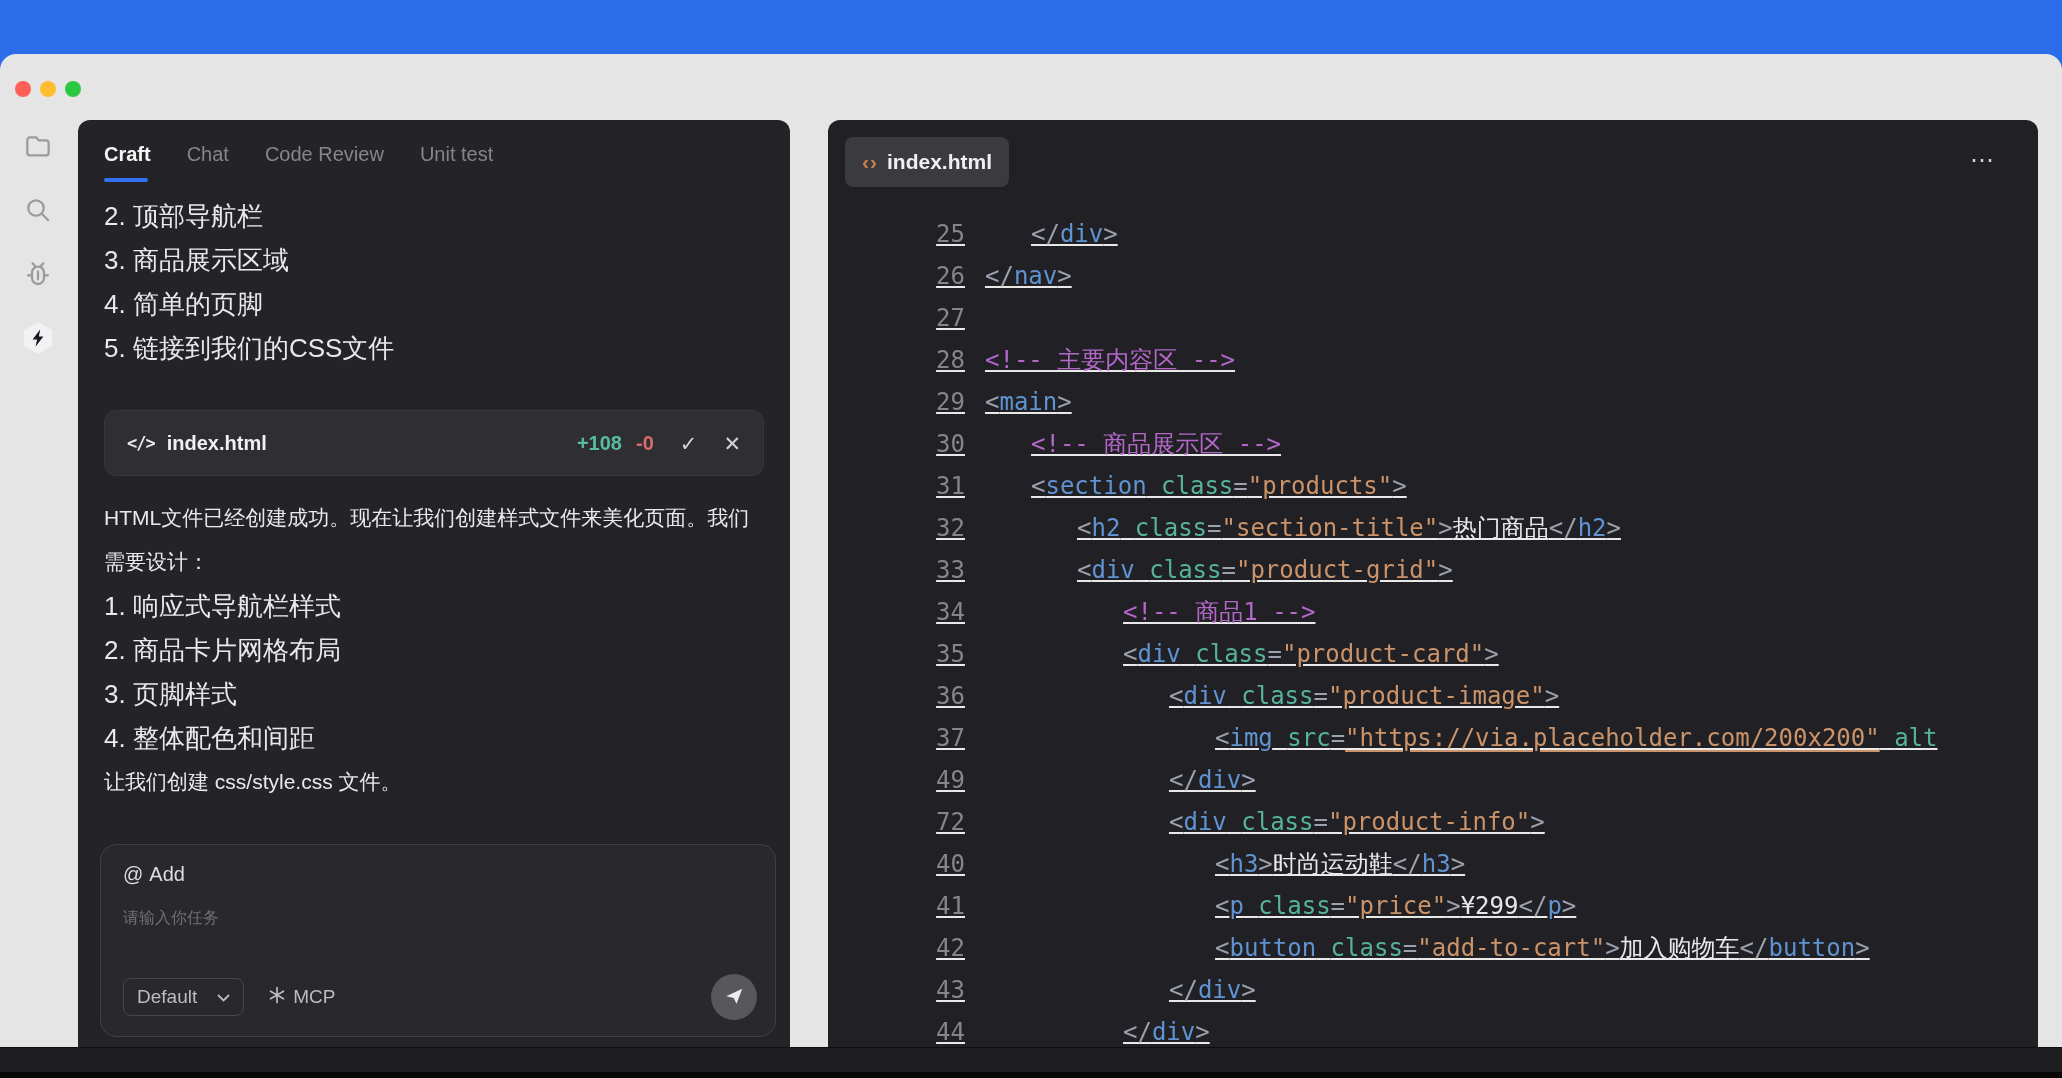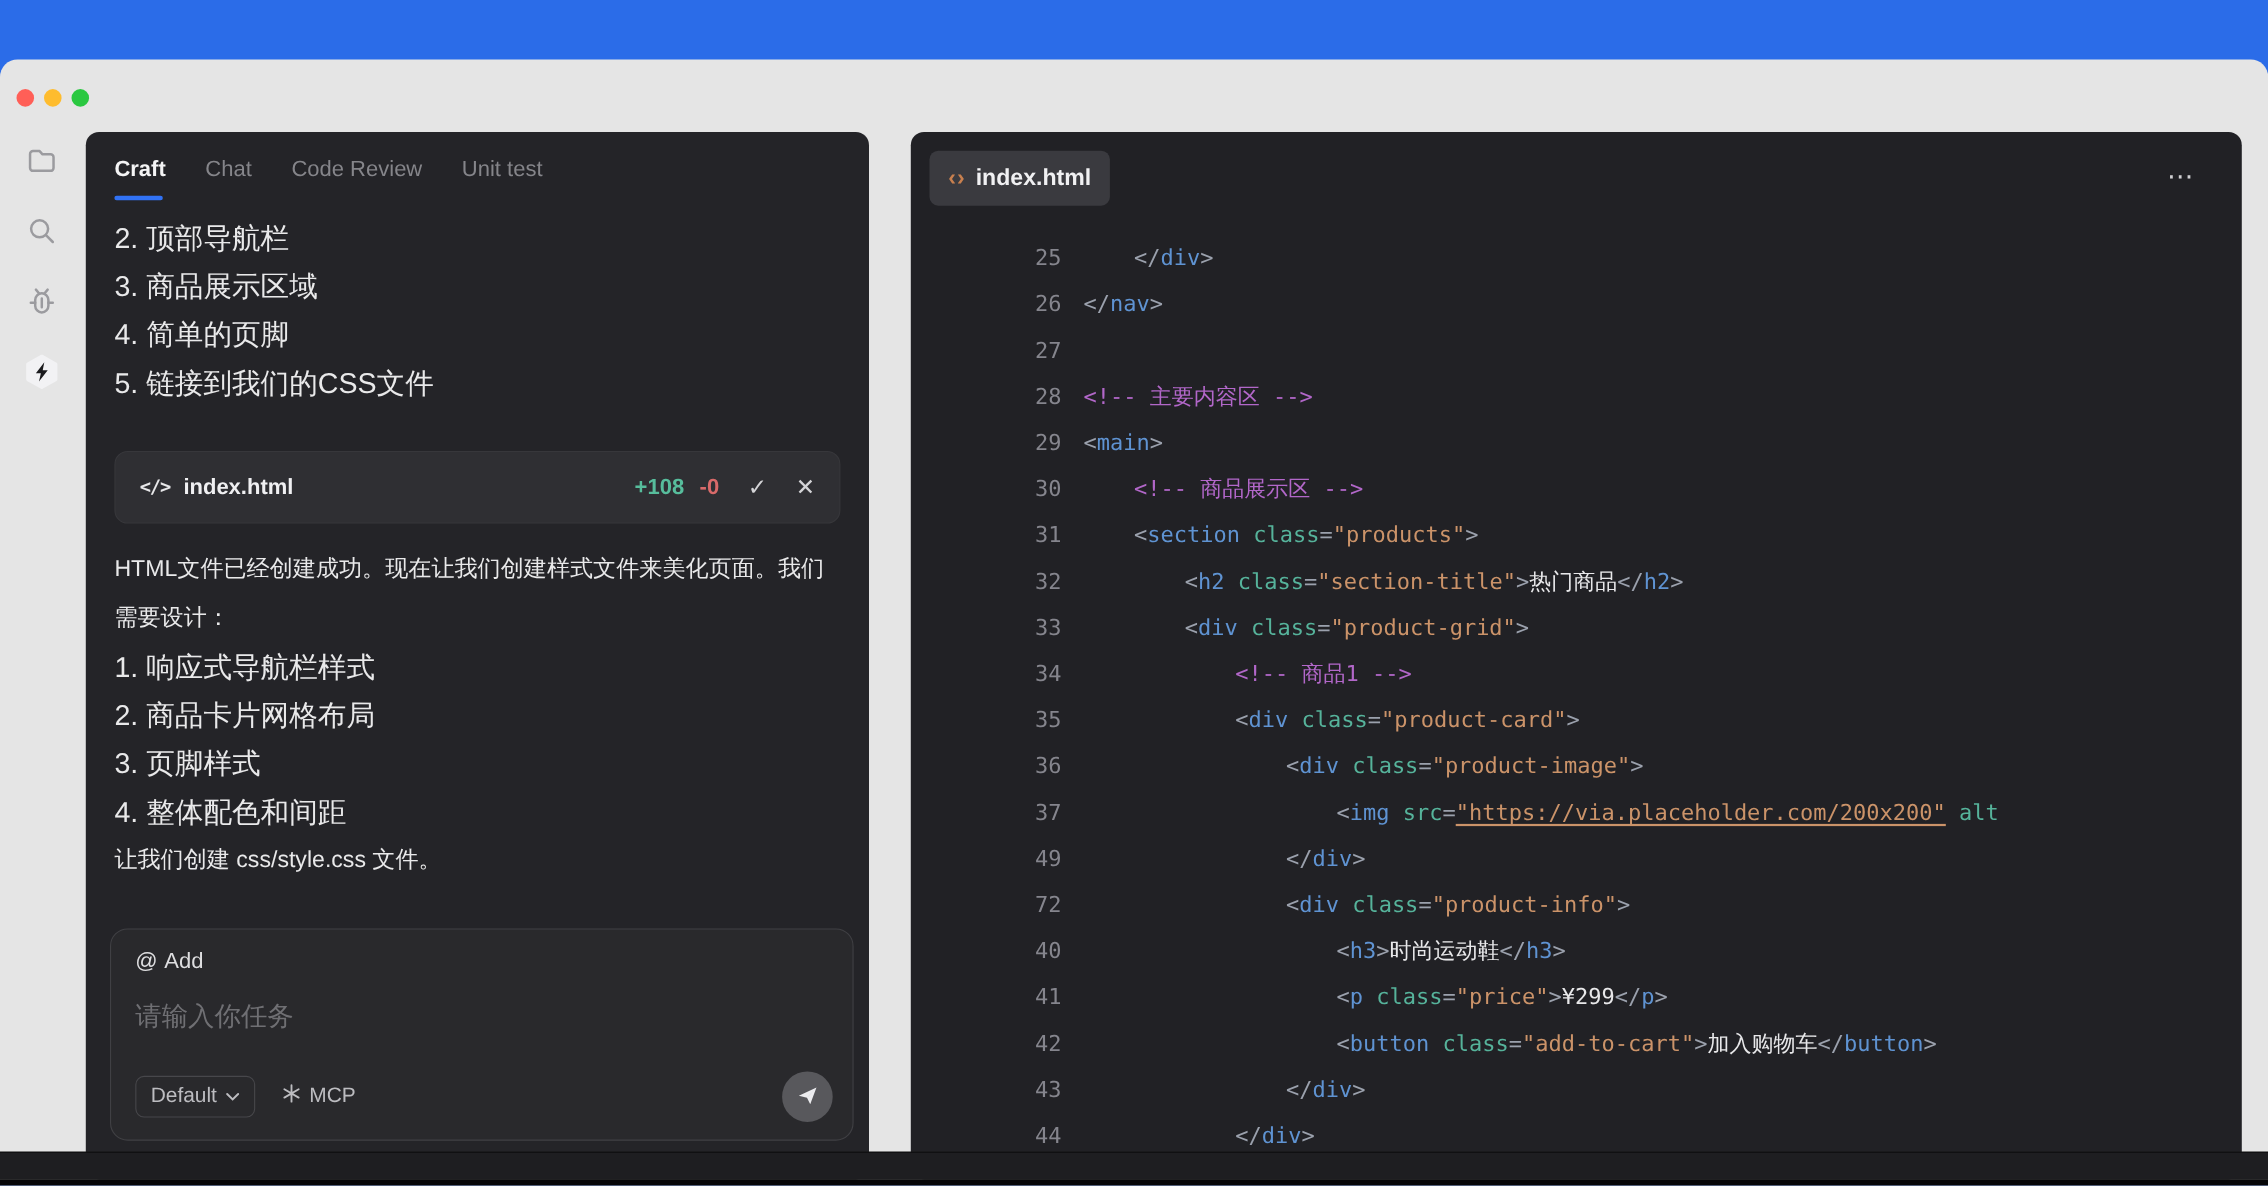--- a/index.html
+++ b/index.html
@@ -59,24 +59,24 @@
   .closing { font-size: 21px; line-height: 44px; }
 
   
   .composer {
     position: absolute; left: 22px; top: 724px; width: 676px; height: 193px;
     background: #29292c; border: 1px solid #404044; border-radius: 16px;
     padding: 18px 22px;
   }
   .add-row { display: flex; align-items: center; gap: 6px; font-size: 20px; color: #dedee0; cursor: pointer; width: fit-content; }
   .at-glyph { font-size: 20px; color: #dedee0; }
-  .task-input { margin-top: 22px; font-size: 24px; color: #6f6f73; cursor: text; }
+  .task-input { margin-top: 22px; font-size: 16px; color: #6f6f73; cursor: text; }
   .composer-bottom { position: absolute; left: 22px; right: 18px; bottom: 16px; display: flex; align-items: center; }
   .model-btn {
-    display: flex; align-items: center; gap: 8px; border: 1px solid #47474b; border-radius: 8px;
+    display: flex; align-items: center; gap: 20px; border: 1px solid #47474b; border-radius: 8px;
     background: none; color: #bcbcc0; font-size: 19px; padding: 7px 13px; cursor: pointer;
   }
   .mcp-btn { display: flex; align-items: center; gap: 7px; margin-left: 24px; color: #bcbcc0; font-size: 19px; background: none; border: none; cursor: pointer; }
   .send-btn {
     margin-left: auto; width: 46px; height: 46px; border-radius: 50%; background: #58585c;
     border: none; display: flex; align-items: center; justify-content: center; cursor: pointer;
   }
 
   
   .editor {
@@ -84,21 +84,21 @@
     background: #212125; border-radius: 12px; overflow: hidden;
   }
   .ed-chip {
     position: absolute; left: 17px; top: 17px; height: 50px;
     background: #3a3a3f; border-radius: 8px; display: flex; align-items: center; padding: 0 17px; gap: 9px; cursor: pointer;
   }
   .ed-chip-icon { color: #c8804f; font-size: 21px; font-weight: bold; letter-spacing: 1px; }
   .ed-chip-name { color: #f0f0f2; font-size: 21px; font-weight: bold; }
   .ed-menu { position: absolute; right: 42px; top: 26px; color: #d0d0d3; font-size: 24px; letter-spacing: 2px; background: none; border: none; cursor: pointer; }
 
-  .code-area { padding-top: 93px; font-family: "DejaVu Sans Mono", monospace; font-size: 20px; }
+  .code-area { padding-top: 93px; font-family: "DejaVu Sans Mono", monospace; font-size: 24px; text-decoration: underline; }
   .cl { display: flex; height: 42px; align-items: center; white-space: pre; }
   .ln { width: 137px; text-align: right; color: #85858d; flex: none; }
   .codeline { display: inline-block; }
   .tk-p { color: #9ba1ad; }
   .tk-t { color: #5f93d2; }
   .tk-a { color: #56b39b; }
   .tk-s { color: #cb9369; }
   .tk-u { color: #cb9369; text-decoration: underline; text-underline-offset: 4px; }
   .tk-x { color: #e8e8ea; }
   .tk-c { color: #b267c9; }

